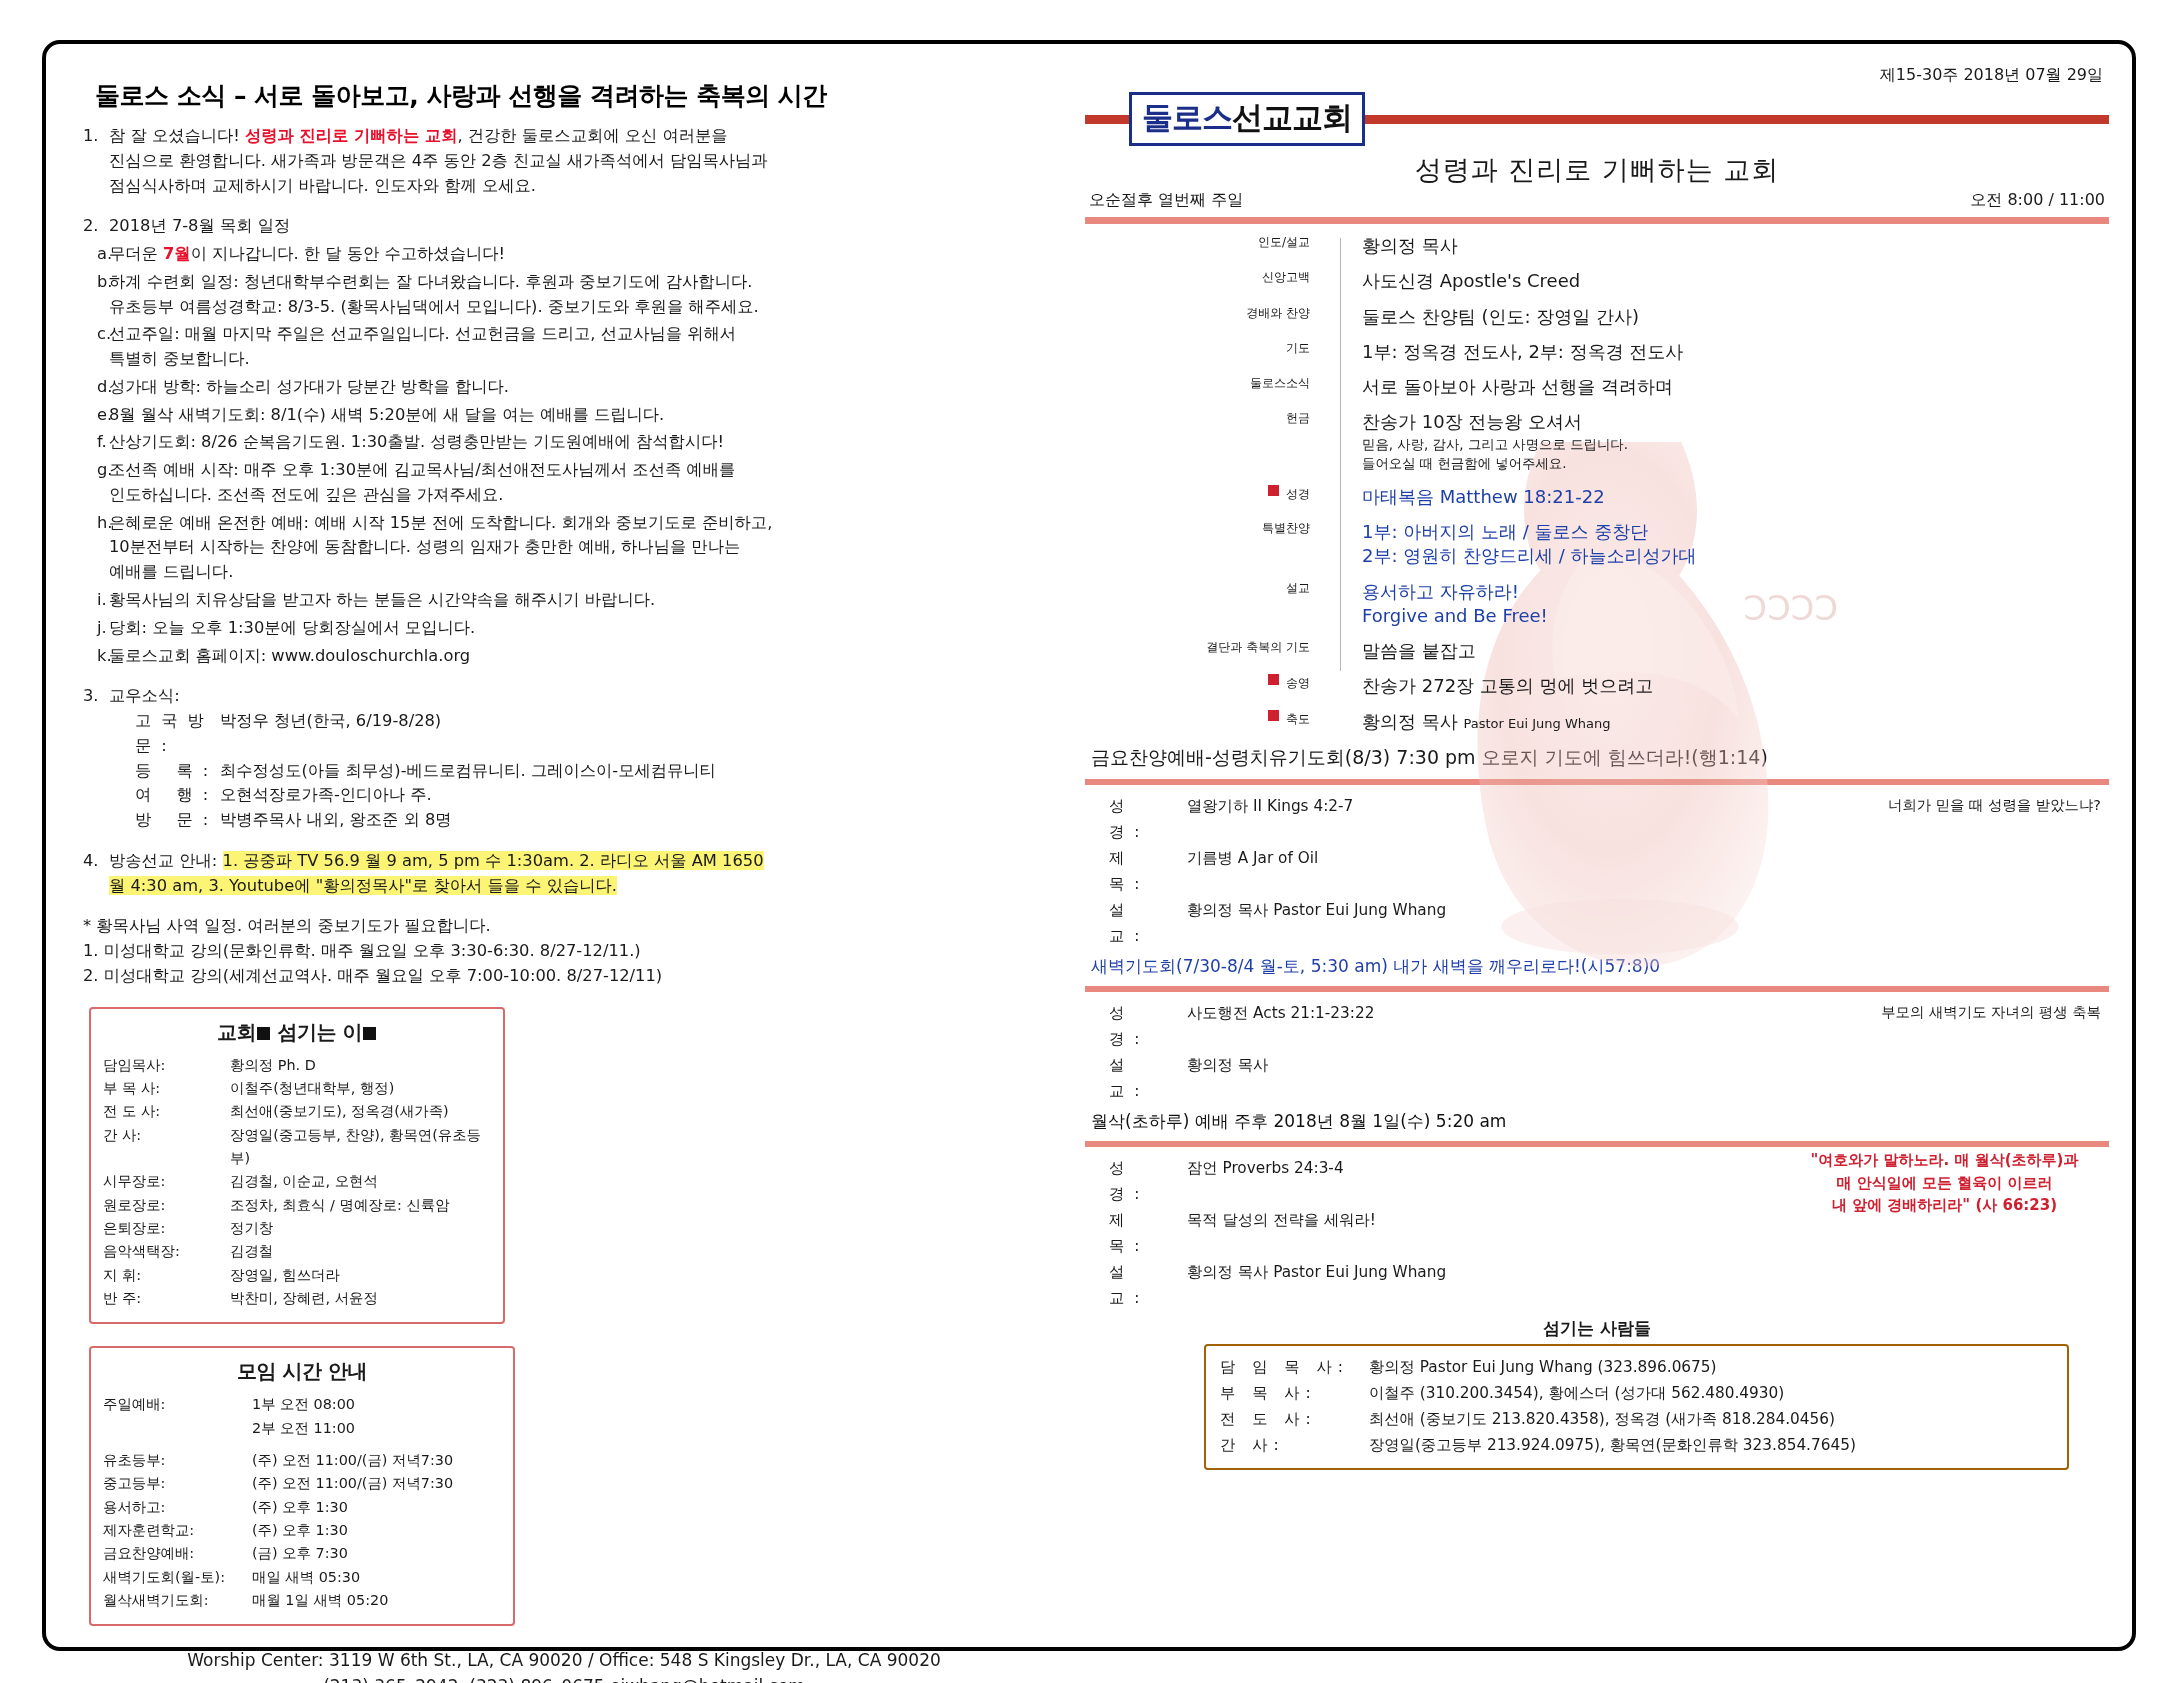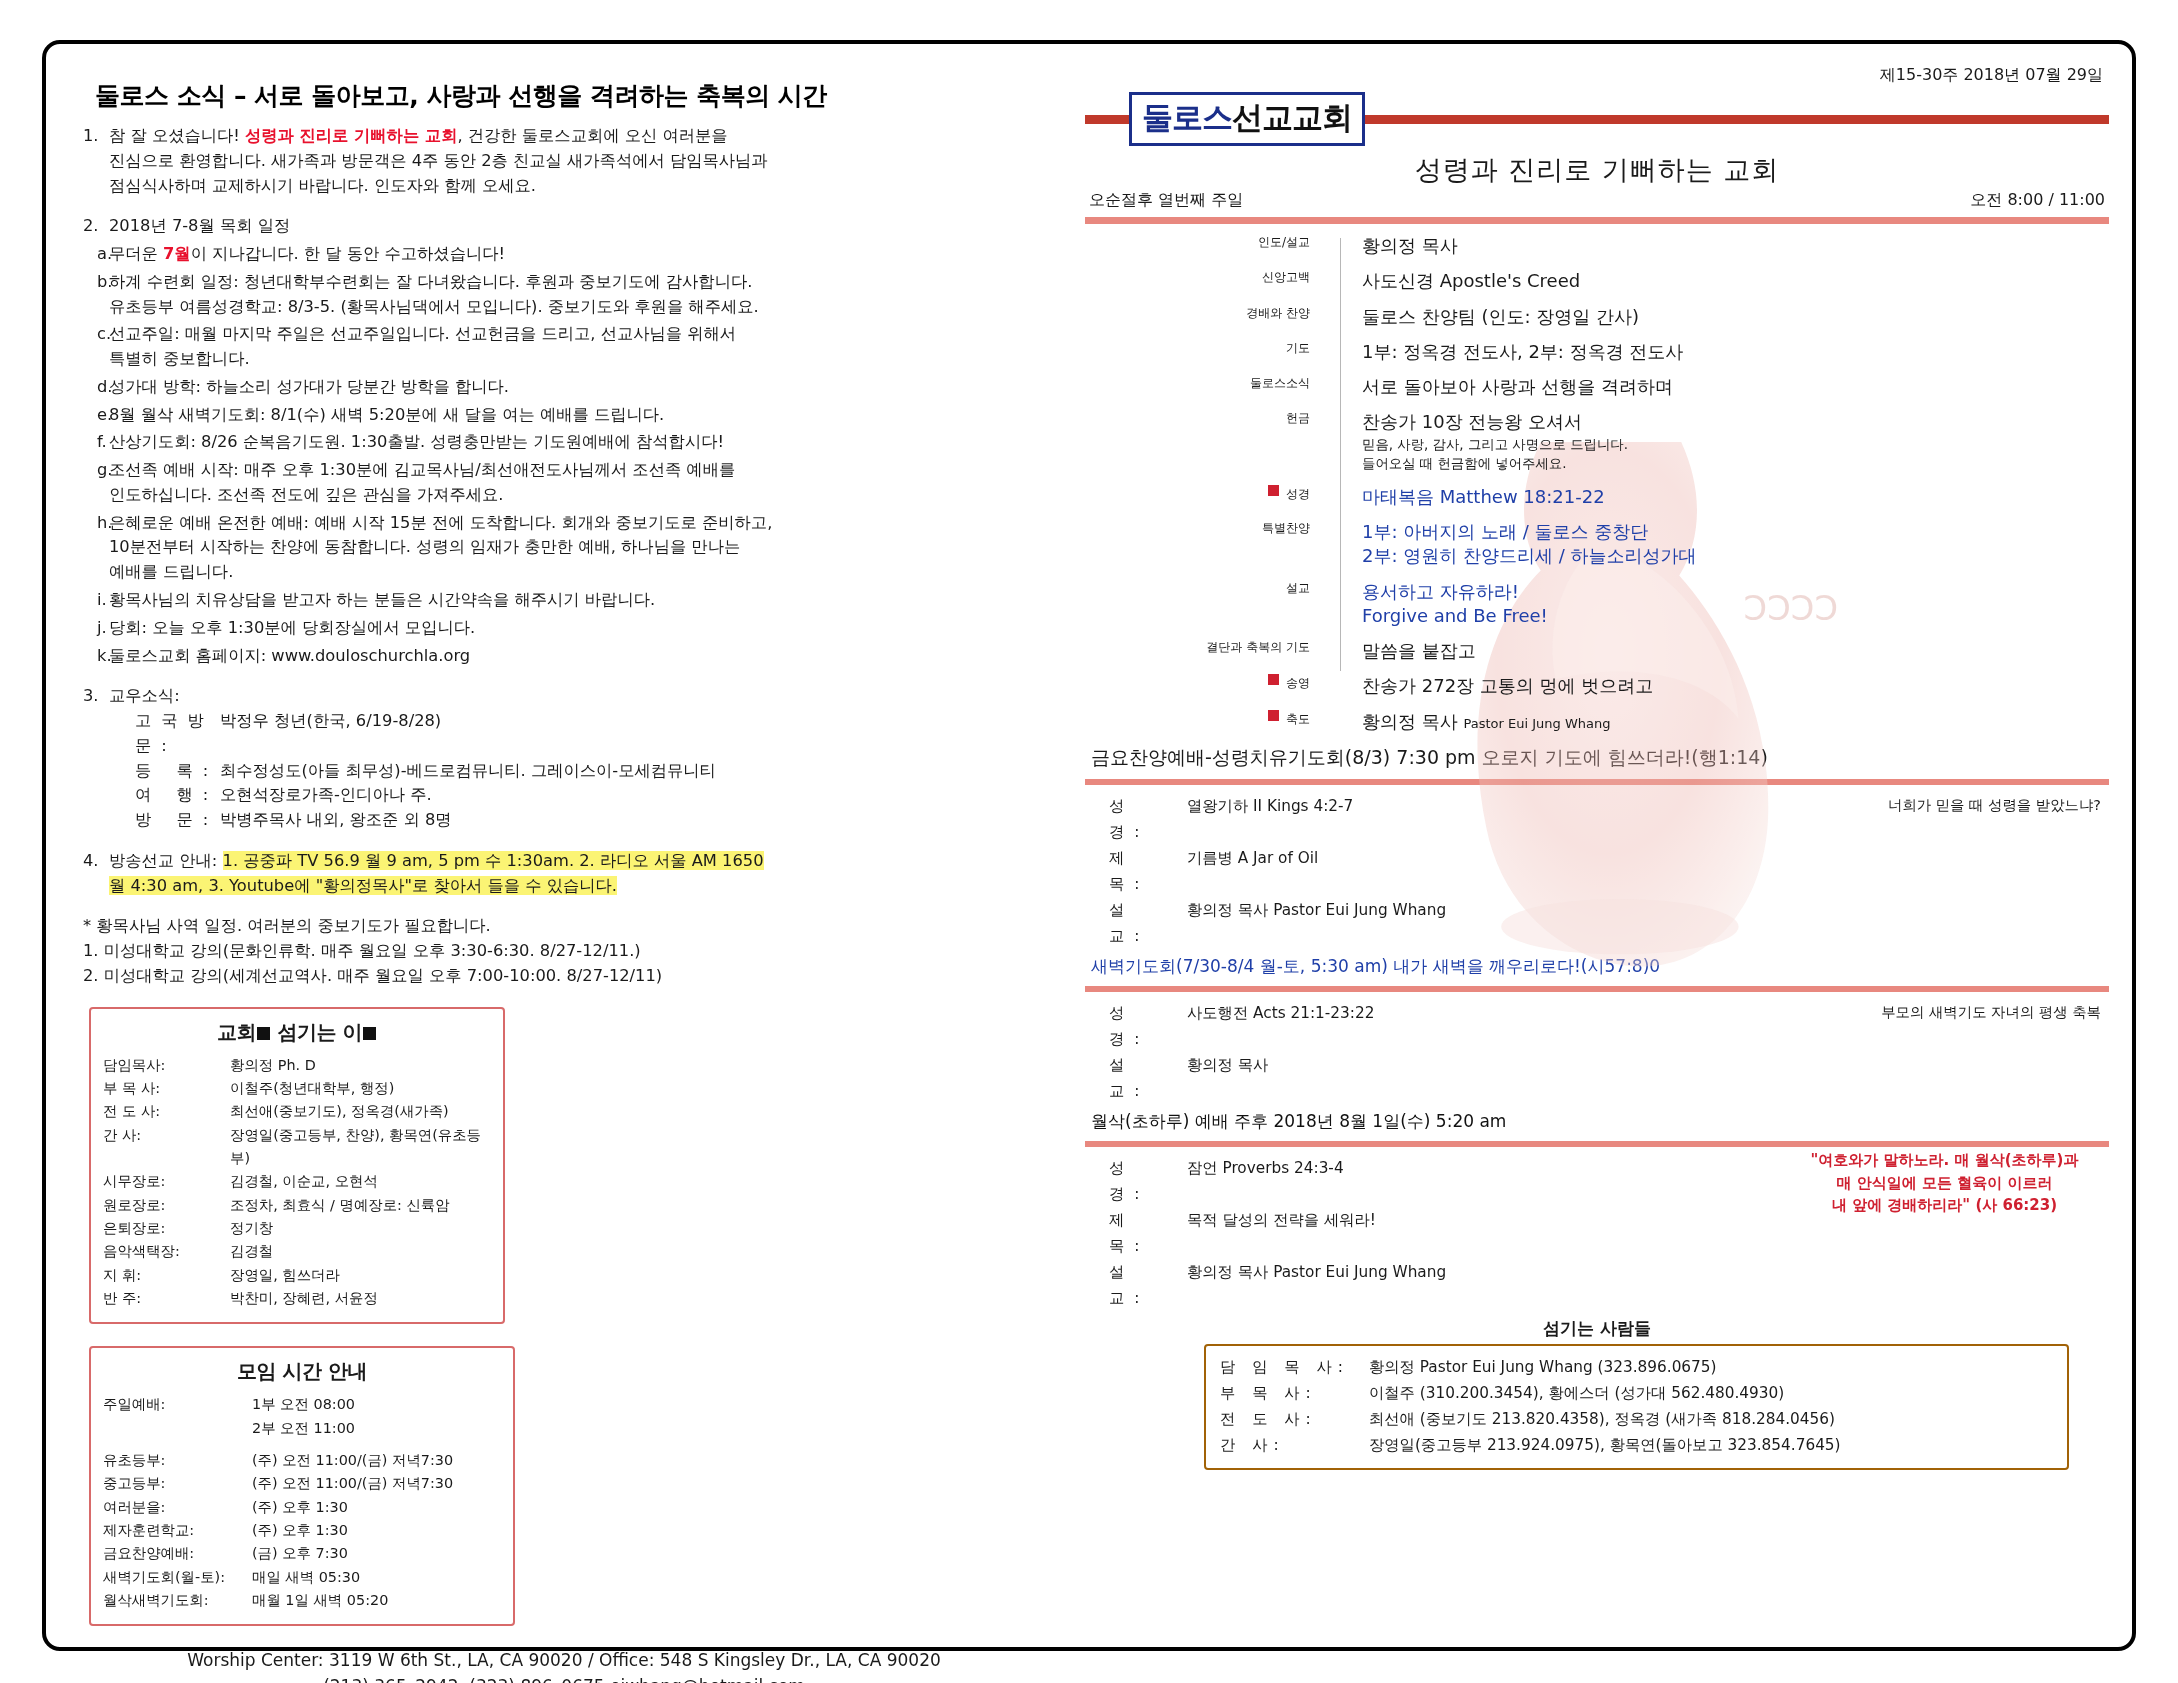--- a/index.html
+++ b/index.html
@@ -397,21 +397,21 @@
           <div class="mspace"></div>
           <div class="mrow">
               <div class="mk">유초등부:</div>
               <div class="mv">(주) 오전 11:00/(금) 저녁7:30</div>
             </div>
           <div class="mrow">
               <div class="mk">중고등부:</div>
               <div class="mv">(주) 오전 11:00/(금) 저녁7:30</div>
             </div>
           <div class="mrow">
-              <div class="mk">여러분을:</div>
+              <div class="mk">용서하고:</div>
               <div class="mv">(주) 오후 1:30</div>
             </div>
           <div class="mrow">
               <div class="mk">제자훈련학교:</div>
               <div class="mv">(주) 오후 1:30</div>
             </div>
           <div class="mrow">
               <div class="mk">금요찬양예배:</div>
               <div class="mv">(금) 오후 7:30</div>
             </div>
@@ -595,20 +595,20 @@
           <div class="rrow">
               <div class="rk">부    목    사:</div>
               <div class="rv">이철주 (310.200.3454), 황에스더 (성가대 562.480.4930)</div>
             </div>
           <div class="rrow">
               <div class="rk">전    도    사:</div>
               <div class="rv">최선애 (중보기도 213.820.4358),    정옥경 (새가족 818.284.0456)</div>
             </div>
           <div class="rrow">
               <div class="rk">간          사:</div>
-              <div class="rv">장영일(중고등부 213.924.0975), 황목연(돌아보고 323.854.7645)</div>
+              <div class="rv">장영일(중고등부 213.924.0975), 황목연(문화인류학 323.854.7645)</div>
             </div>
         </div>
       </div>
     </div>
   </div>
 </div>
 
 
 </body></html>

